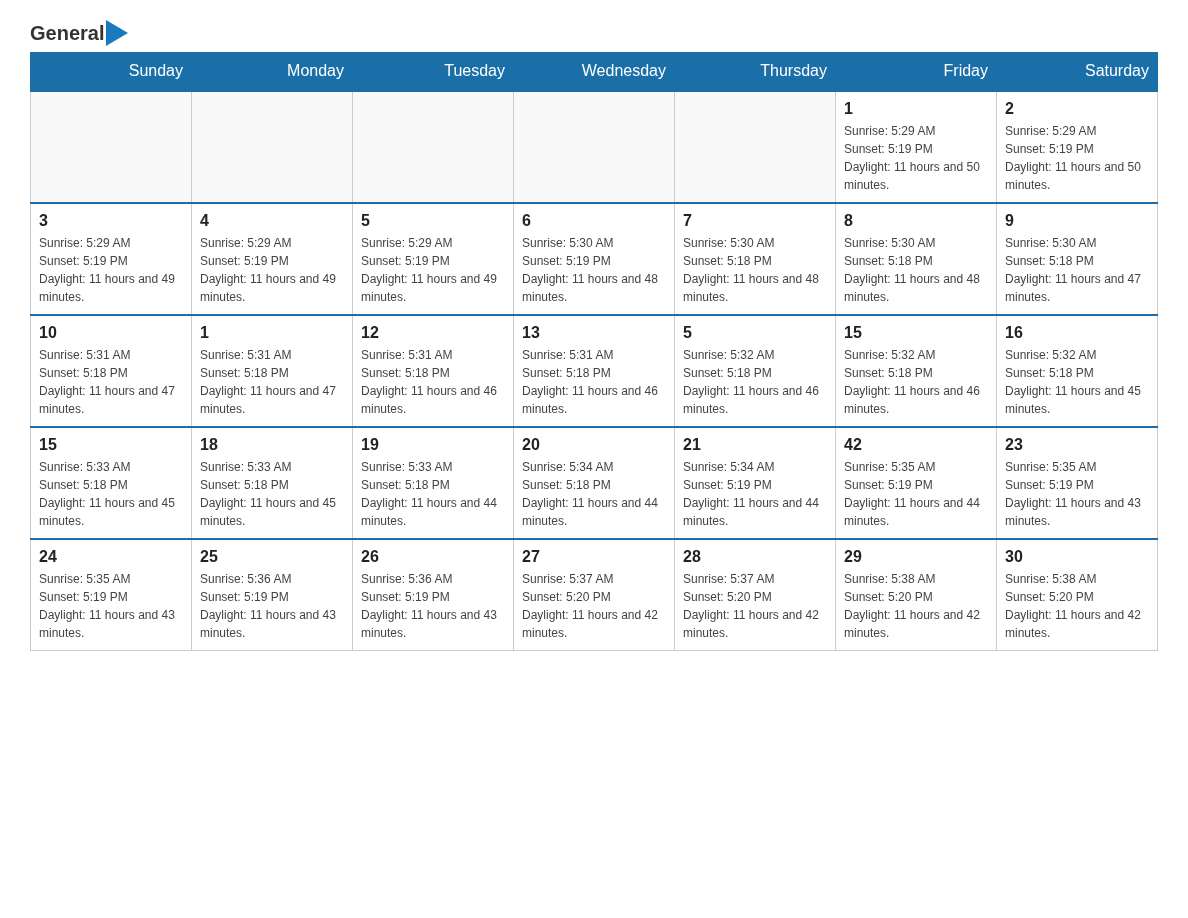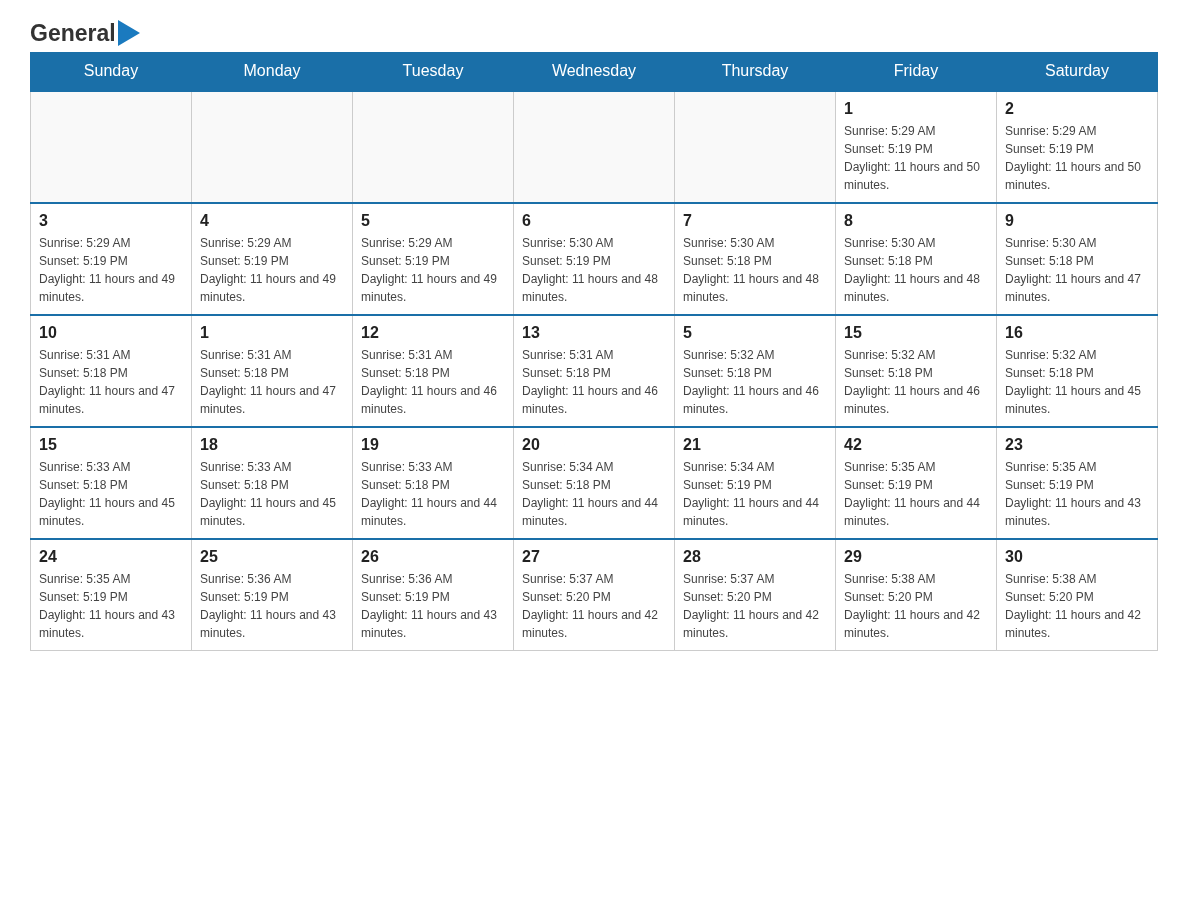--- a/index.html
+++ b/index.html
@@ -31,21 +31,21 @@
     }
     .calendar {
       width: 100%;
       border-collapse: collapse;
       margin-top: 10px;
     }
     .calendar th {
       background-color: #1a6fa8;
       color: #fff;
       padding: 10px 8px;
-      text-align: center;
+      text-align: right;
       font-size: 16px;
       font-weight: normal;
       border: 1px solid #1a6fa8;
     }
     .calendar td {
       vertical-align: top;
       padding: 8px;
       border: 1px solid #ccc;
       width: 14.28%;
       min-height: 100px;
@@ -87,21 +87,21 @@
       margin-top: -4px;
       margin-left: 2px;
     }
   </style>
 </head>
 <body>
 
 <div class="header">
   <div class="logo-wrapper">
     <div class="logo-row1">
-      <span style="font-size:23px;font-weight:bold;color:#333;font-family:Arial,sans-serif;">General</span>
+      <span style="font-size:20px;font-weight:bold;color:#333;font-family:Arial,sans-serif;">General</span>
       <svg width="22" height="26" viewBox="0 0 22 26" style="margin-left:2px;">
         <polygon points="0,0 22,13 0,26" fill="#1a7abf"></polygon>
       </svg>
     </div>
     <div class="logo-row2"></div>
   </div>
   <div class="title-section">
     <div class="month-year"></div>
     <div class="location"></div>
   </div>

